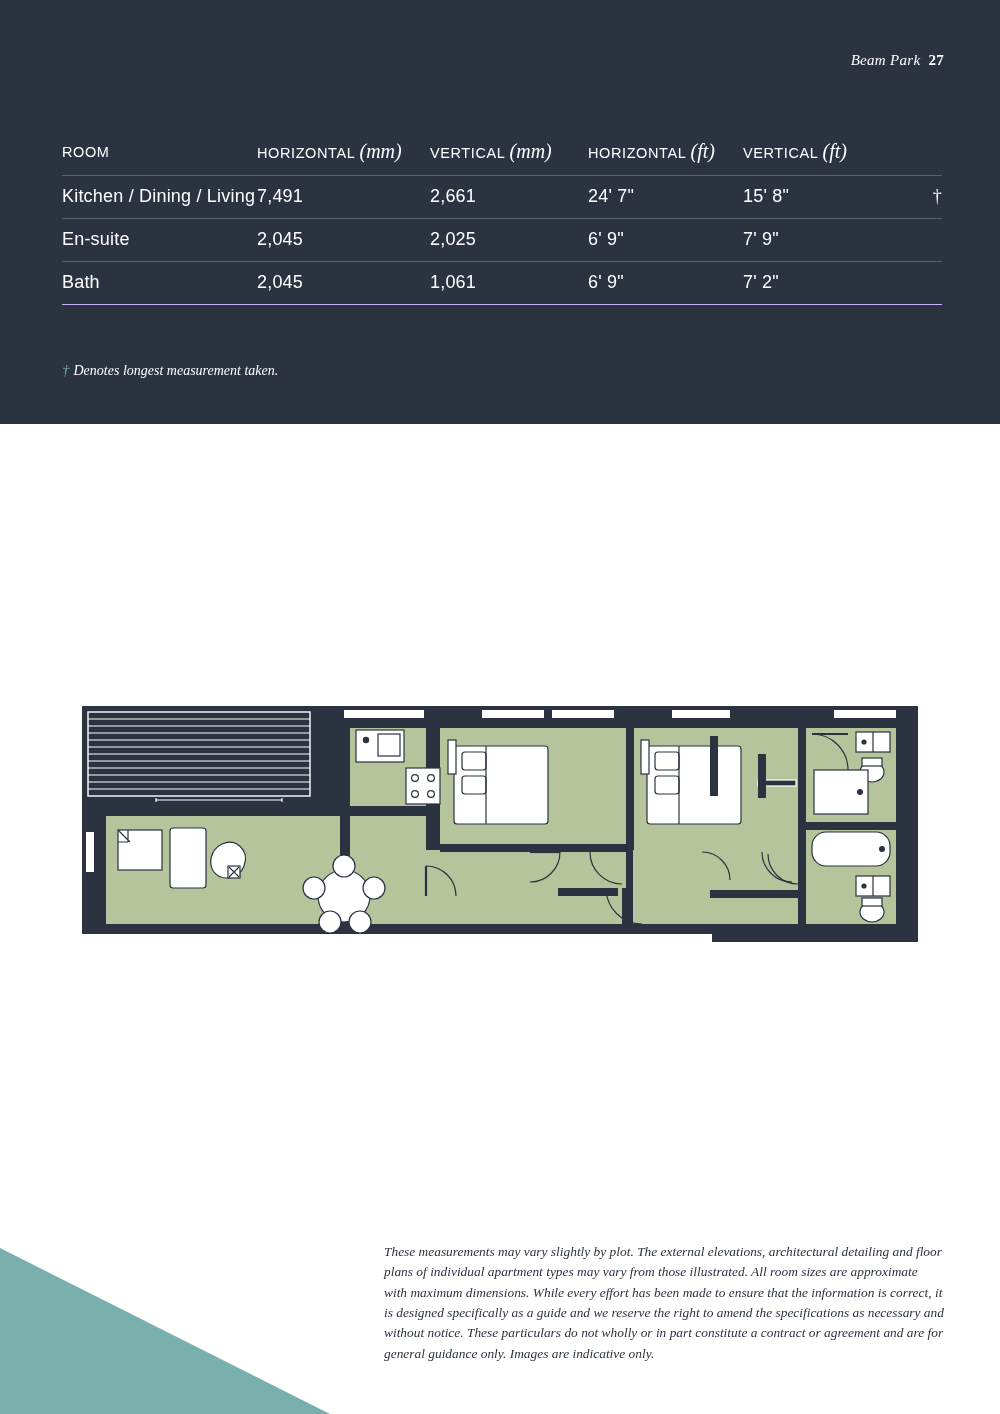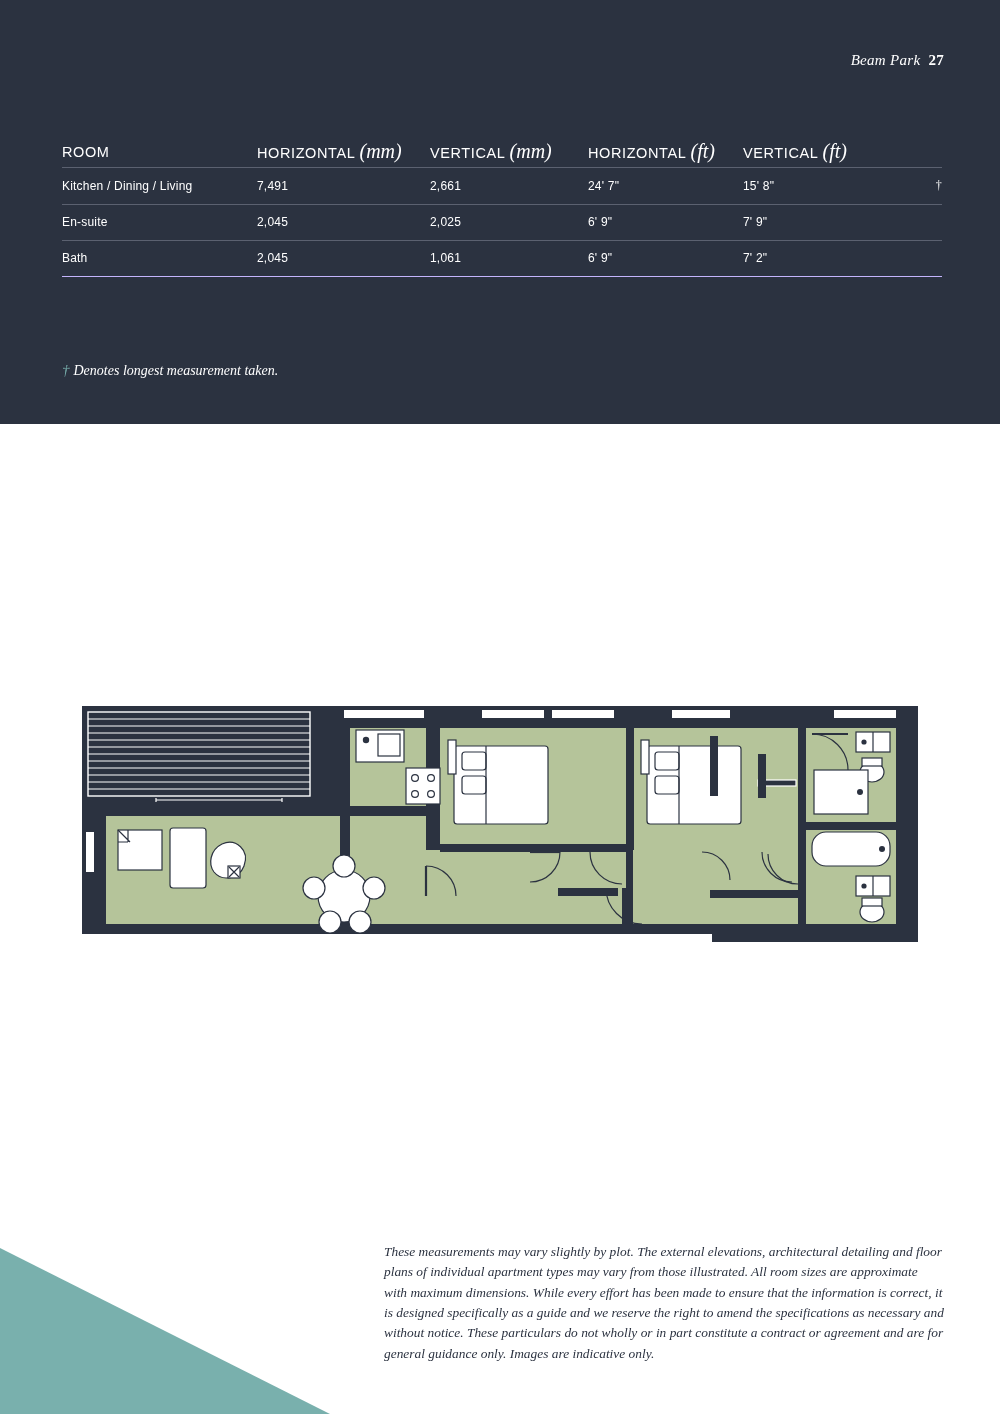--- a/index.html
+++ b/index.html
@@ -49,32 +49,32 @@
     top: 140px;
     width: 880px;
     border-collapse: collapse;
     color: #ffffff;
   }
   .spec-table th {
     text-align: left;
     font-weight: normal;
     font-size: 14.5px;
     letter-spacing: 0.6px;
-    padding: 0 0 4px 0;
+    padding: 0 0 12px 0;
     color: #ffffff;
     margin-top: 25px;
   }
   .spec-table th .unit {
     font-family: "Liberation Serif", serif;
     font-style: italic;
     letter-spacing: 0;
     font-size: 20px;
   }
   .spec-table td {
-    font-size: 12px;
+    font-size: 18px;
     padding: 10px 0 11px 0;
     border-top: 1px solid #5b6170;
     color: #ffffff;
     letter-spacing: 0.2px;
   }
   .spec-table tr:last-child td {
     border-bottom: 1px solid #c4b5fd;
   }
   .col-room    { width: 195px; }
   .col-hmm     { width: 173px; }

